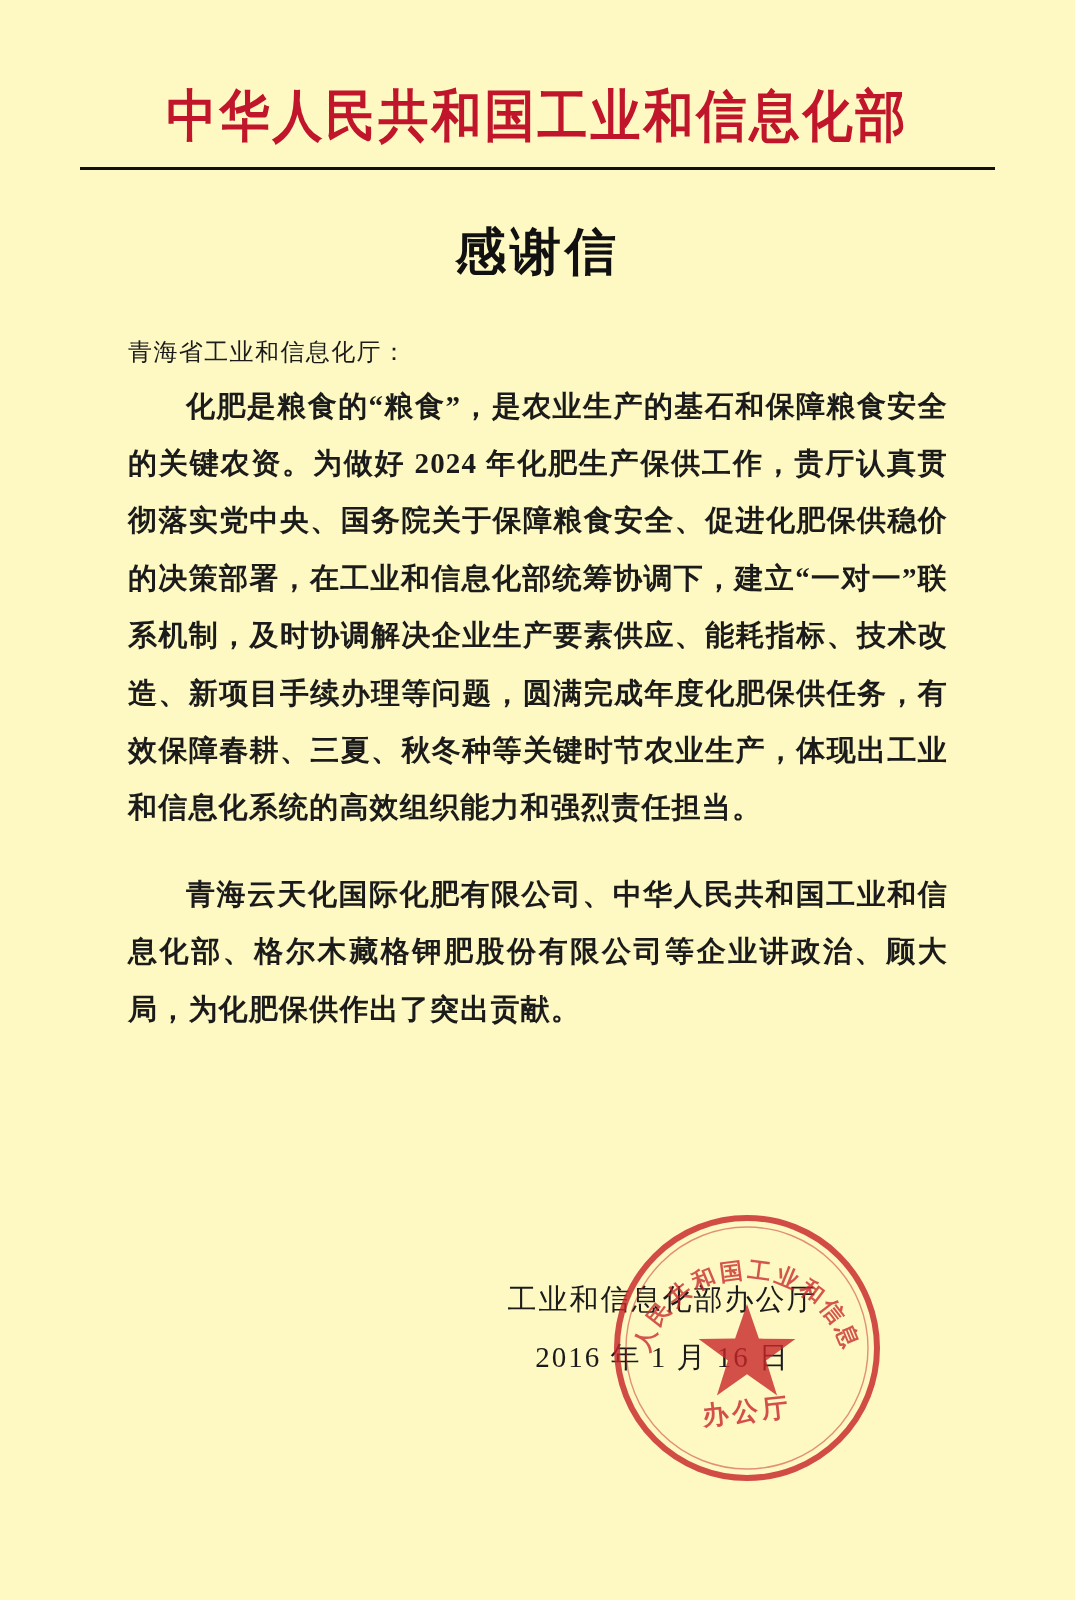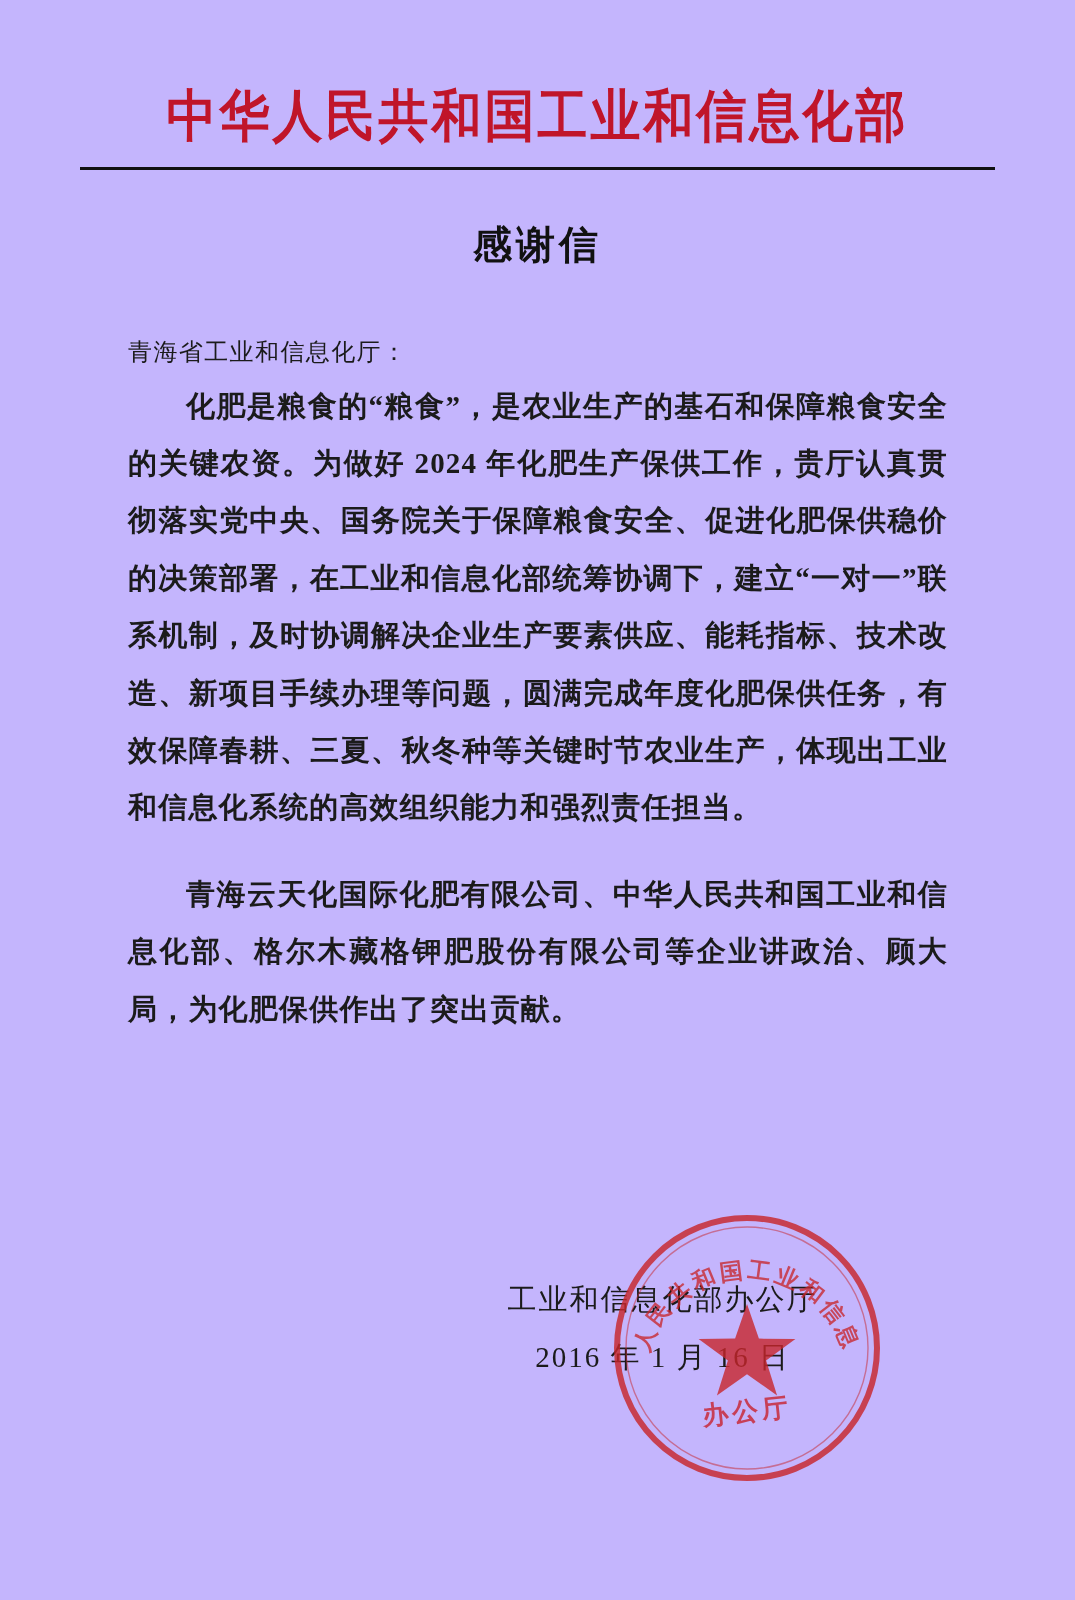--- a/index.html
+++ b/index.html
@@ -11,21 +11,21 @@
     width: 1075px;
     height: 1600px;
     position: relative;
     font-family: "Liberation Serif", "DejaVu Serif", serif;
     color: #1a1a1a;
     overflow: hidden;
   }
   .page {
     position: absolute;
     inset: 0;
-    background: #c4b5fd;
+    background: #fef9c3;
   }
   
   .letterhead {
     position: absolute;
     top: 86px;
     left: 80px;
     width: 915px;
     text-align: center;
   }
   .letterhead-title {
@@ -45,21 +45,21 @@
     background: #111111;
     width: 100%;
   }
   
   .doc-title {
     position: absolute;
     top: 218px;
     left: 0;
     width: 1075px;
     text-align: center;
-    font-size: 39px;
+    font-size: 51px;
     font-weight: bold;
     letter-spacing: 4px;
     color: #111;
   }
   
   .body-wrap {
     position: absolute;
     top: 330px;
     left: 128px;
     width: 820px;

